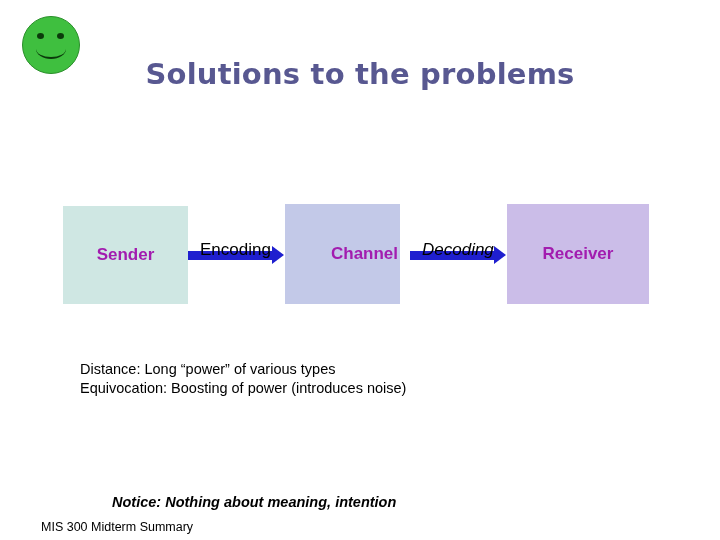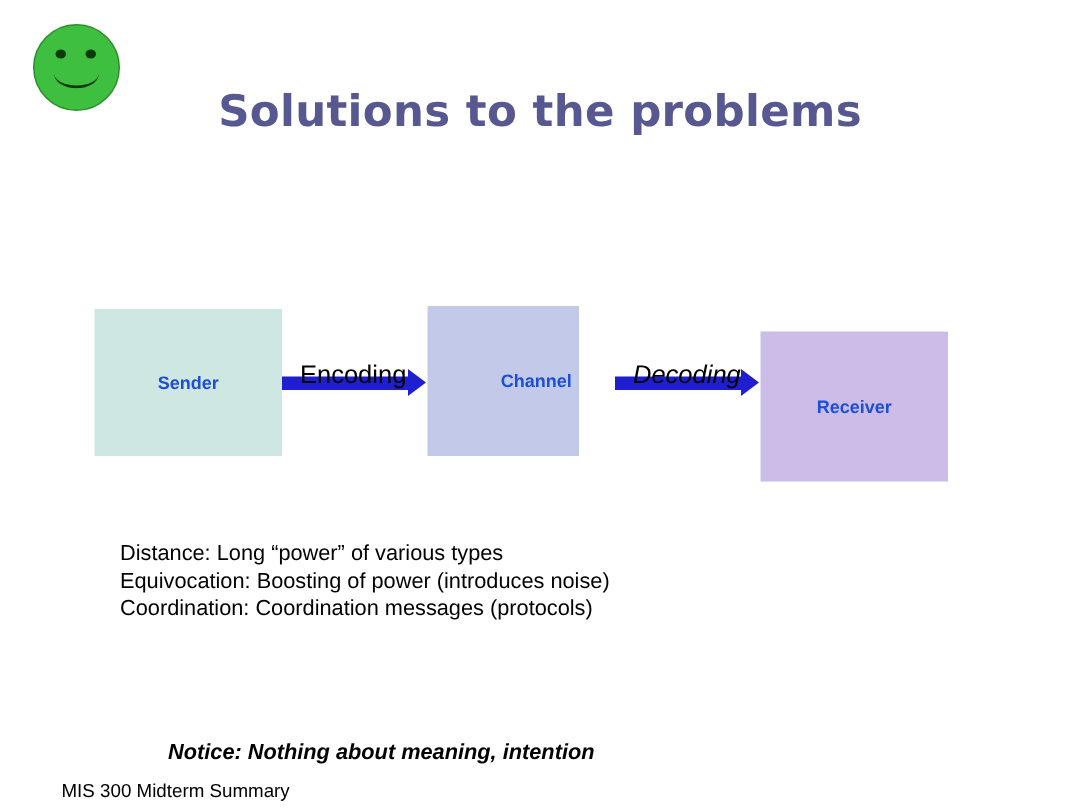--- a/index.html
+++ b/index.html
@@ -65,43 +65,43 @@
     font-weight: bold;
   }
 
   
   .box {
     position: absolute;
     box-sizing: border-box;
     display: flex;
     align-items: center;
     justify-content: center;
-    font-size: 12px;
+    font-size: 17px;
     font-weight: bold;
-    color: #1d4ed8;
+    color: #a21caf;
   }
   .box-sender {
     left: 63px;
     top: 206px;
     width: 125px;
     height: 98px;
     background: #cfe7e3;
   }
   .box-channel {
     left: 285px;
     top: 204px;
-    width: 101px;
+    width: 115px;
     height: 100px;
     background: #c3c9e8;
     padding-left: 44px;
   }
   .box-receiver {
     left: 507px;
-    top: 221px;
-    width: 125px;
+    top: 204px;
+    width: 142px;
     height: 100px;
     background: #cbbde8;
   }
 
   
   .arrow {
     position: absolute;
     height: 9px;
     background: #1f1fcf;
     top: 251px;
@@ -202,20 +202,19 @@
   <div class="arrow arrow-2"></div>
   <div class="arrow-label label-decoding">Decoding</div>
 
   <div class="box box-receiver">
     <span>Receiver</span>
   </div>
 
   <div class="notes">
     <div class="line"><span>Distance: Long “power” of various types</span><span class="hl"></span></div>
     <div class="line"><span>Equivocation: Boosting of power (introduces noise)</span><span class="hl"></span></div>
-    <div class="line"><span>Coordination: Coordination messages (protocols)</span><span class="hl"></span></div>
   </div>
 
   <div class="notice">Notice: Nothing about meaning, intention</div>
 
   <div class="footer">MIS 300 Midterm Summary</div>
 
 </div>
 
 </body></html>

